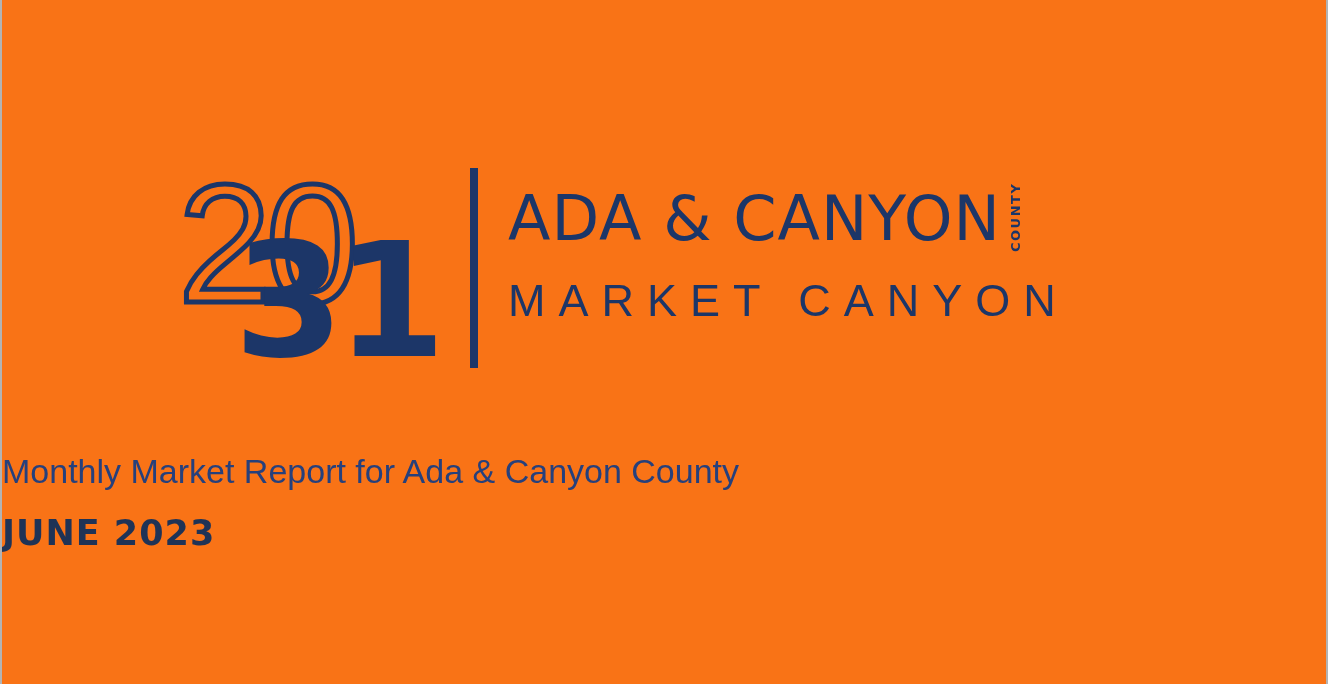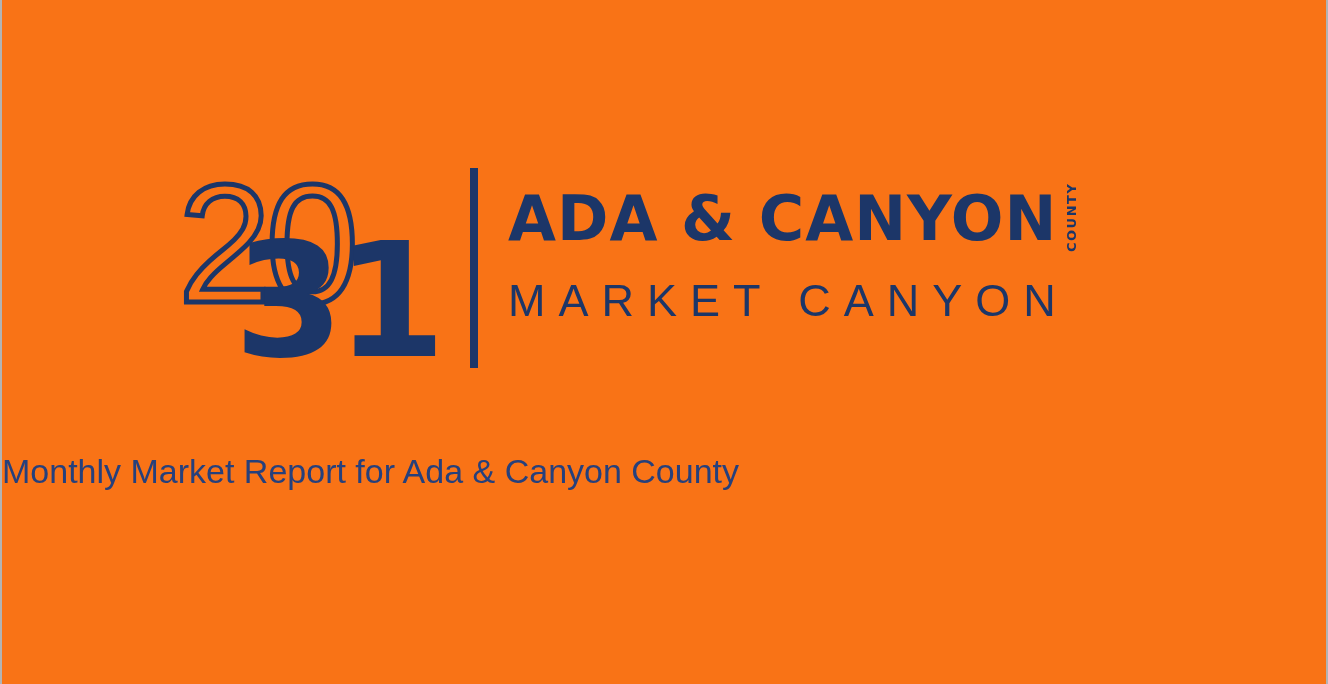--- a/index.html
+++ b/index.html
@@ -89,21 +89,21 @@
     width: 660px;
   }
   .wordmark-row {
     position: relative;
     display: flex;
     align-items: flex-start;
   }
   .wordmark-main {
     font-family: "DejaVu Sans", sans-serif;
     font-size: 62px;
-    font-weight: 700;
+    font-weight: 400;
     letter-spacing: 1px;
     line-height: 1;
     color: #1c3668;
     white-space: nowrap;
   }
   .county-vertical {
     font-family: "DejaVu Sans", sans-serif;
     font-size: 13px;
     font-weight: 700;
     letter-spacing: 1.5px;
@@ -171,15 +171,16 @@
         <span class="wordmark-main">ADA &amp; CANYON</span>
         <span class="county-vertical">COUNTY</span>
       </div>
       <div class="wordmark-sub">MARKET CANYON</div>
     </div>
 
   </div>
 
   <div class="caption">
     <div class="caption-line">Monthly Market Report for Ada &amp; Canyon County</div>
+    <div class="caption-date">JUNE 2023</div>
   </div>
 
 </div>
 
 </body></html>

